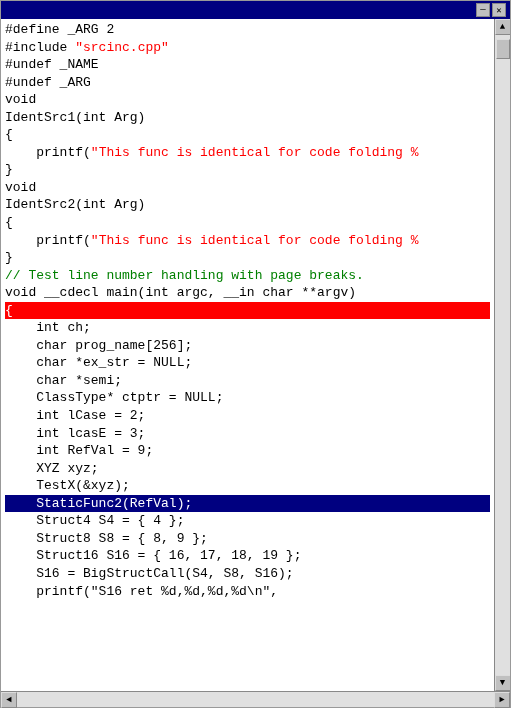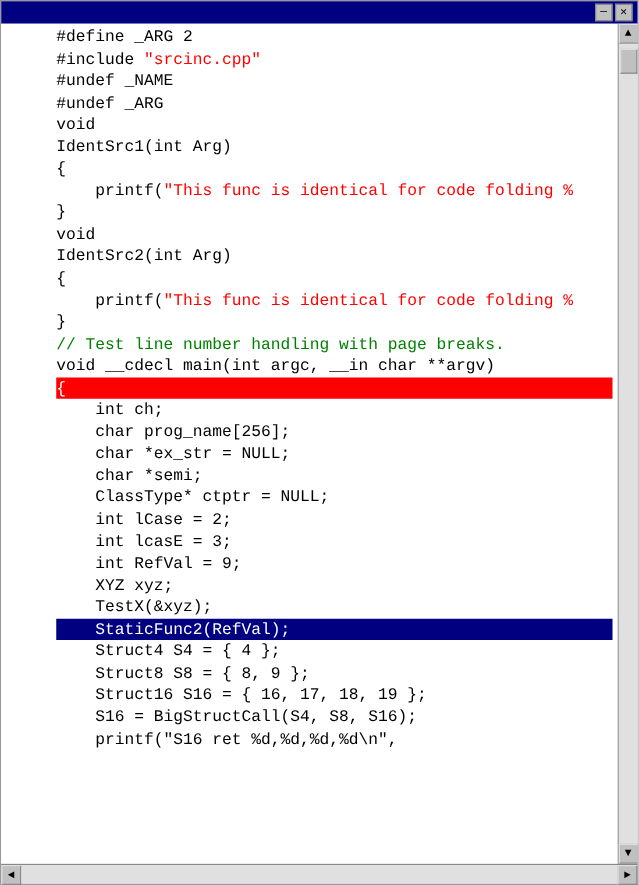--- a/index.html
+++ b/index.html
@@ -85,21 +85,20 @@
       flex: 1;
       overflow: hidden;
       background: #ffffff;
       padding: 2px 4px;
       position: relative;
     }
 
     .code-content {
       white-space: pre;
       line-height: 1.35;
-      margin-left: 40px;
     }
 
     .line {
       display: block;
       white-space: pre;
     }
 
     .line.highlighted {
       background: #000080;
       color: #ffffff;

